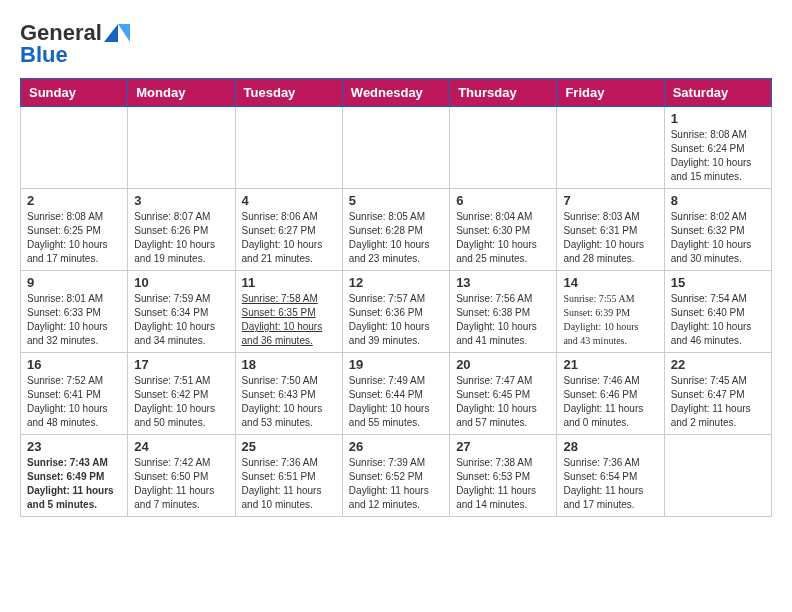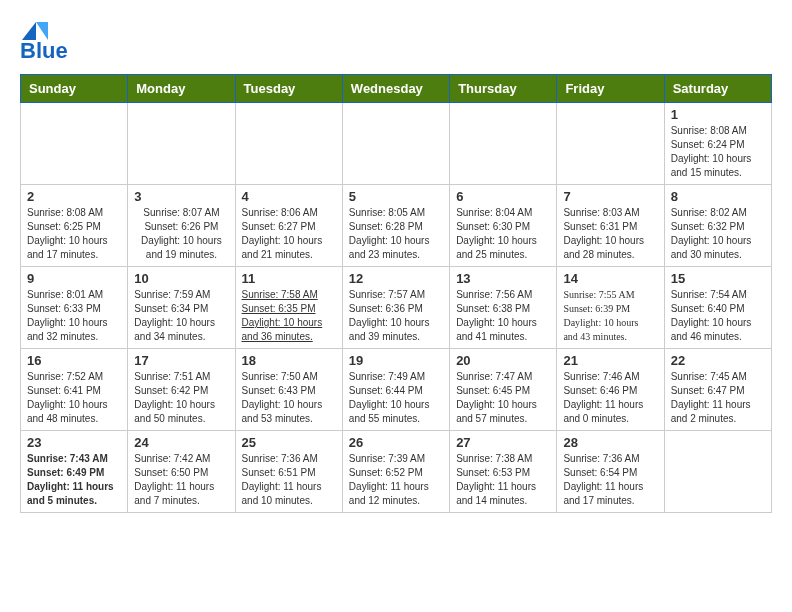--- a/index.html
+++ b/index.html
@@ -31,21 +31,21 @@
     .location {
       font-size: 16px;
       color: #333;
     }
     .calendar {
       width: 100%;
       border-collapse: collapse;
       border: 1px solid #ccc;
     }
     .calendar th {
-      background-color: #4d7c0f;
+      background-color: #be185d;
       color: #fff;
       text-align: left;
       padding: 6px 8px;
       font-size: 13px;
       font-weight: bold;
       border: 1px solid #1565c0;
     }
     .calendar td {
       border: 1px solid #ccc;
       vertical-align: top;
@@ -70,20 +70,21 @@
       background: #fff;
     }
   </style>
 </head>
 <body>
 
 <div class="header">
   <div class="logo">
     <div style="display:flex;flex-direction:column;align-items:flex-start;">
       <div style="display:flex;align-items:center;">
+        <span style="font-size:22px;font-weight:bold;color:#333;">General</span>
         <svg width="28" height="22" viewBox="0 0 28 22" style="margin-left:2px;">
           <polygon points="14,2 26,2 26,20" fill="#42a5f5"></polygon>
           <polygon points="0,20 14,2 14,20" fill="#1565c0"></polygon>
         </svg>
       </div>
       <span style="font-size:22px;font-weight:bold;color:#1565c0;margin-top:-4px;">Blue</span>
     </div>
   </div>
   <div class="title-block">
     <div class="month-title"></div>
@@ -122,21 +123,21 @@
       <tr>
         <td>
           <span class="day-number">2</span>
           <div class="day-info" style="white-space: pre-line;">Sunrise: 8:08 AM
 Sunset: 6:25 PM
 Daylight: 10 hours
 and 17 minutes.</div>
         </td>
         <td>
           <span class="day-number">3</span>
-          <div class="day-info" style="white-space: pre-line; text-align: center;">Sunrise: 8:07 AM
+          <div class="day-info" style="white-space: pre-line;">Sunrise: 8:07 AM
 Sunset: 6:26 PM
 Daylight: 10 hours
 and 19 minutes.</div>
         </td>
         <td>
           <span class="day-number">4</span>
           <div class="day-info" style="white-space: pre-line;">Sunrise: 8:06 AM
 Sunset: 6:27 PM
 Daylight: 10 hours
 and 21 minutes.</div>

